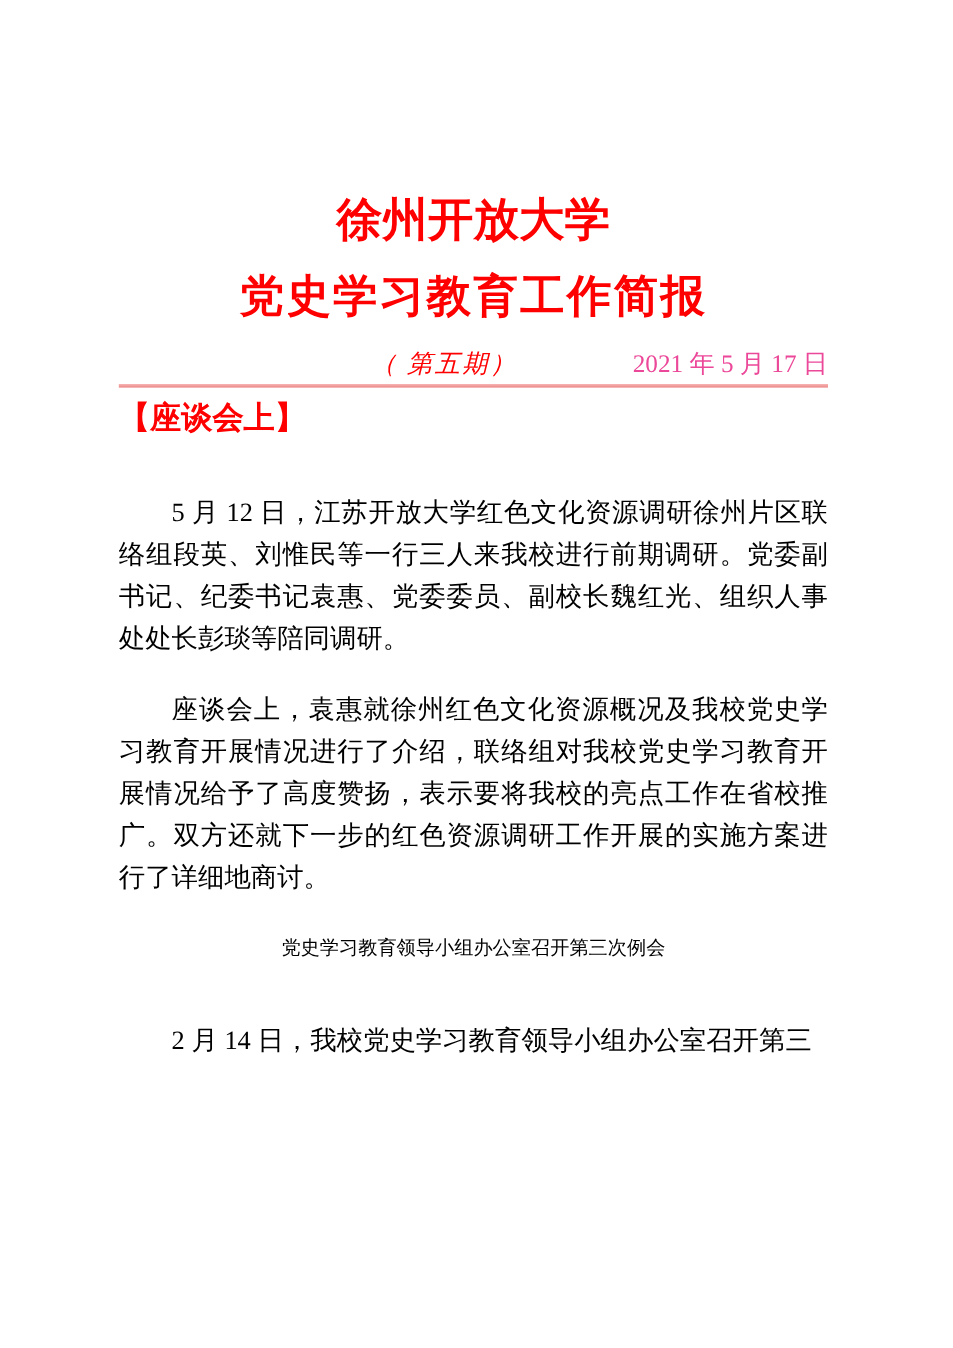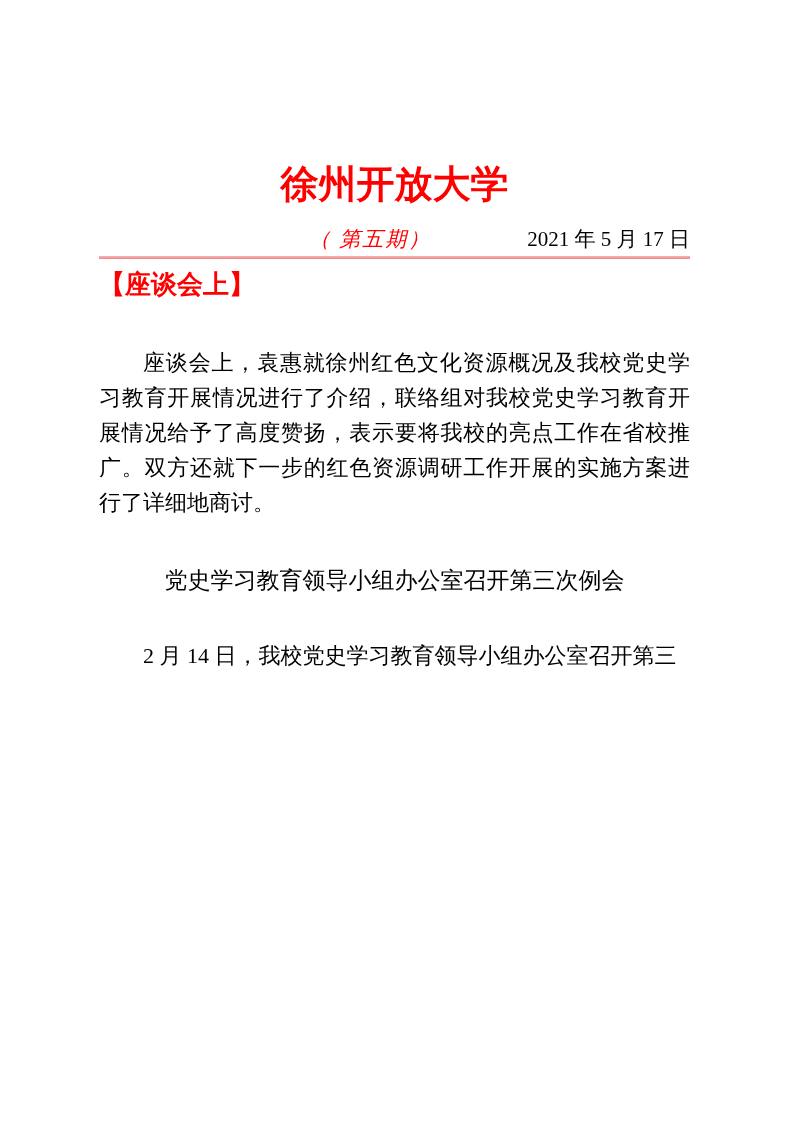--- a/index.html
+++ b/index.html
@@ -48,21 +48,21 @@
   }
   .issue {
     margin-left: 210px;
     color: #ff0000;
     font-style: italic;
     letter-spacing: 2px;
     font-family: "Liberation Serif", "DejaVu Serif", serif;
   }
   .date {
     margin-left: auto;
-    color: #000000;
+    color: #ec4899;
     font-family: "Liberation Serif", "DejaVu Serif", serif;
   }
   .red-rule {
     margin-top: 4px;
     height: 3px;
     border: none;
     background: linear-gradient(#f7b6b6, #ec8585);
   }
   .section-header {
     margin-top: 10px;
@@ -75,22 +75,22 @@
   .article-heading {
     margin: 46px 0 0 0;
     text-align: center;
     font-size: 24px;
     line-height: 40px;
     font-weight: normal;
     color: #000000;
     font-family: "Liberation Sans", "DejaVu Sans", sans-serif;
   }
   .article-heading-2 {
-    margin: 40px 0 0 0;
-    font-size: 23px;
+    margin: 23px 0 0 0;
+    font-size: 16px;
   }
   .body-para {
     margin: 38px 0 0 0;
     font-size: 22px;
     line-height: 35px;
     text-align: justify;
     text-indent: 2em;
     color: #000000;
     font-family: "Liberation Serif", "DejaVu Serif", serif;
   }
@@ -98,33 +98,35 @@
     margin-top: 24px;
   }
 </style>
 </head>
 <body>
 
 <div class="page">
 
   <h1 class="doc-title">徐州开放大学</h1>
 
+  <h1 class="doc-subtitle">党史学习教育工作简报</h1>
 
   <div class="meta-row">
     <span class="issue">（ 第五期）</span>
     <span class="date">2021 年 5 月 17 日</span>
   </div>
 
   <hr class="red-rule">
 
   <div class="section-header">【座谈会上】</div>
 
   <article>
     <h2 class="article-heading">
     </h2>
+    <p class="body-para">5 月 12 日，江苏开放大学红色文化资源调研徐州片区联络组段英、刘惟民等一行三人来我校进行前期调研。党委副书记、纪委书记袁惠、党委委员、副校长魏红光、组织人事处处长彭琰等陪同调研。</p>
     <p class="body-para">座谈会上，袁惠就徐州红色文化资源概况及我校党史学习教育开展情况进行了介绍，联络组对我校党史学习教育开展情况给予了高度赞扬，表示要将我校的亮点工作在省校推广。双方还就下一步的红色资源调研工作开展的实施方案进行了详细地商讨。</p>
   </article>
 
   <article>
     <h2 class="article-heading article-heading-2">党史学习教育领导小组办公室召开第三次例会</h2>
     <p class="body-para">2 月 14 日，我校党史学习教育领导小组办公室召开第三</p>
   </article>
 
 </div>
 

